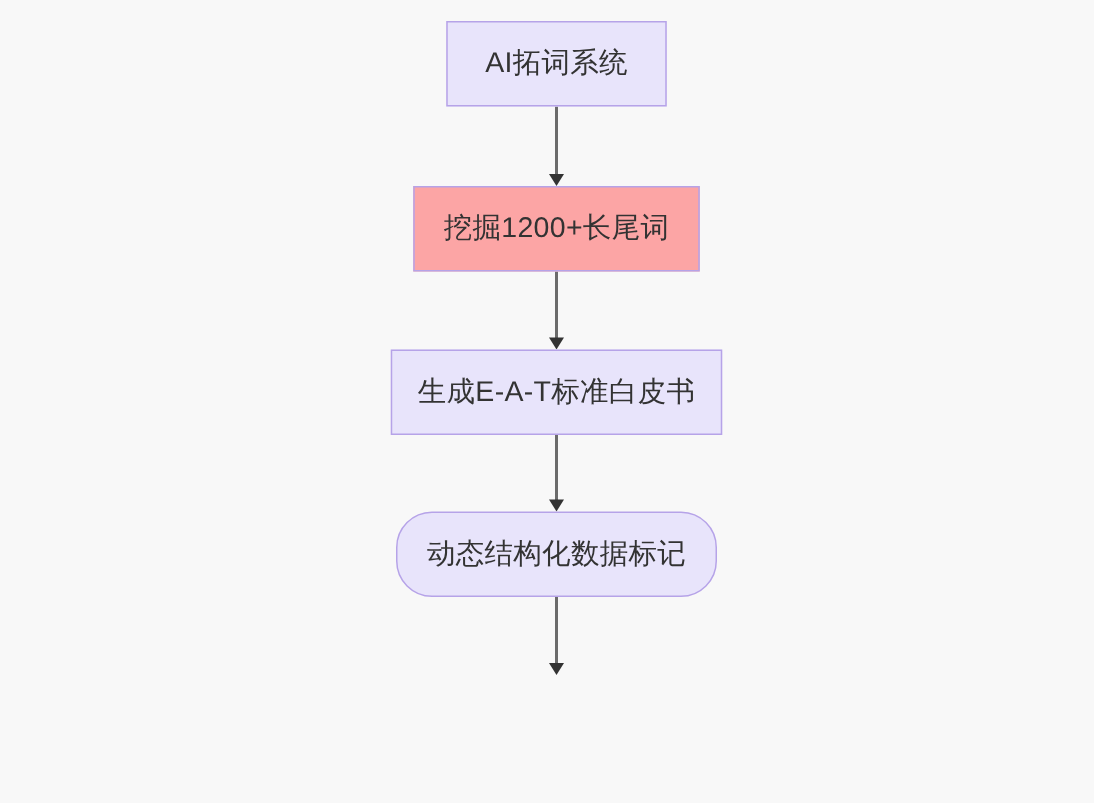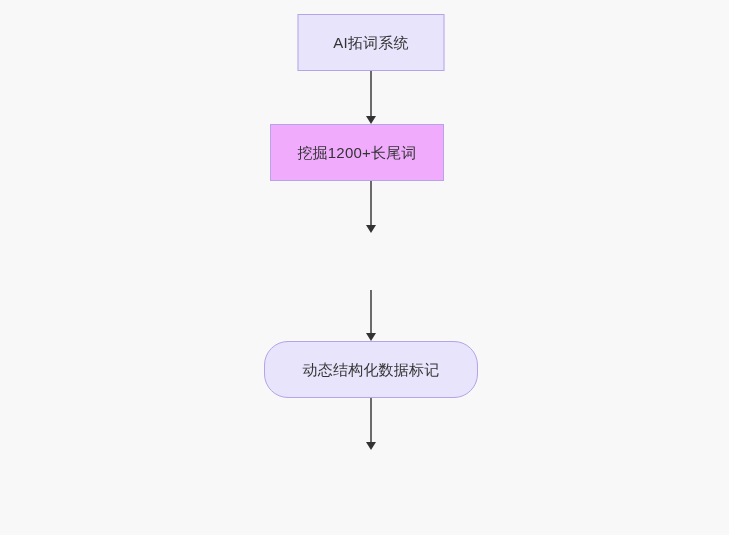--- a/index.html
+++ b/index.html
@@ -24,21 +24,21 @@
     box-sizing: border-box;
     background: #e8e4fb;
     border: 1.5px solid #b6a3e8;
     height: 57px;
     display: flex;
     align-items: center;
     justify-content: center;
     transform: translateX(-50%);
   }
   .node-label {
-    font-size: 15px;
+    font-size: 19px;
     color: #333333;
     line-height: 1;
     letter-spacing: 0.2px;
     white-space: nowrap;
     font-weight: normal;
   }
   .edge {
     position: absolute;
     transform: translateX(-50%);
     width: 14px;
@@ -81,20 +81,23 @@
     <div class="edge-head" style="border-top-color: rgb(51, 51, 51);"></div>
   </div>
   <div class="edge" id="edge-3" style="left: 371px; top: 398px; height: 52px;">
     <div class="edge-line" style="height: 45px; background: rgb(107, 107, 107);"></div>
     <div class="edge-head" style="border-top-color: rgb(51, 51, 51);"></div>
   </div>
 
   <div class="node" id="node-0" style="left: 371px; top: 14px; width: 147px; height: 57px; background: rgb(232, 228, 251); border-color: rgb(182, 163, 232);">
     <span class="node-label" style="color: rgb(51, 51, 51);">AI拓词系统</span>
   </div>
-  <div class="node" id="node-1" style="left: 357px; top: 124px; width: 174px; height: 57px; background: #f0abfc; border-color: rgb(182, 163, 232);">
+  <div class="node" id="node-1" style="left: 371px; top: 124px; width: 191px; height: 57px; background: #fca5a5; border-color: rgb(182, 163, 232);">
     <span class="node-label" style="color: rgb(51, 51, 51);">挖掘1200+长尾词</span>
+  </div>
+  <div class="node" id="node-2" style="left: 371px; top: 233px; width: 221px; height: 57px; background: rgb(232, 228, 251); border-color: rgb(182, 163, 232);">
+    <span class="node-label" style="color: rgb(51, 51, 51);">生成E-A-T标准白皮书</span>
   </div>
   <div class="node" id="node-3" style="left: 371px; top: 341px; width: 214px; height: 57px; background: rgb(232, 228, 251); border-color: rgb(182, 163, 232); border-radius: 24px;">
     <span class="node-label" style="color: rgb(51, 51, 51);">动态结构化数据标记</span>
   </div>
 
 </div>
 
 </body></html>

